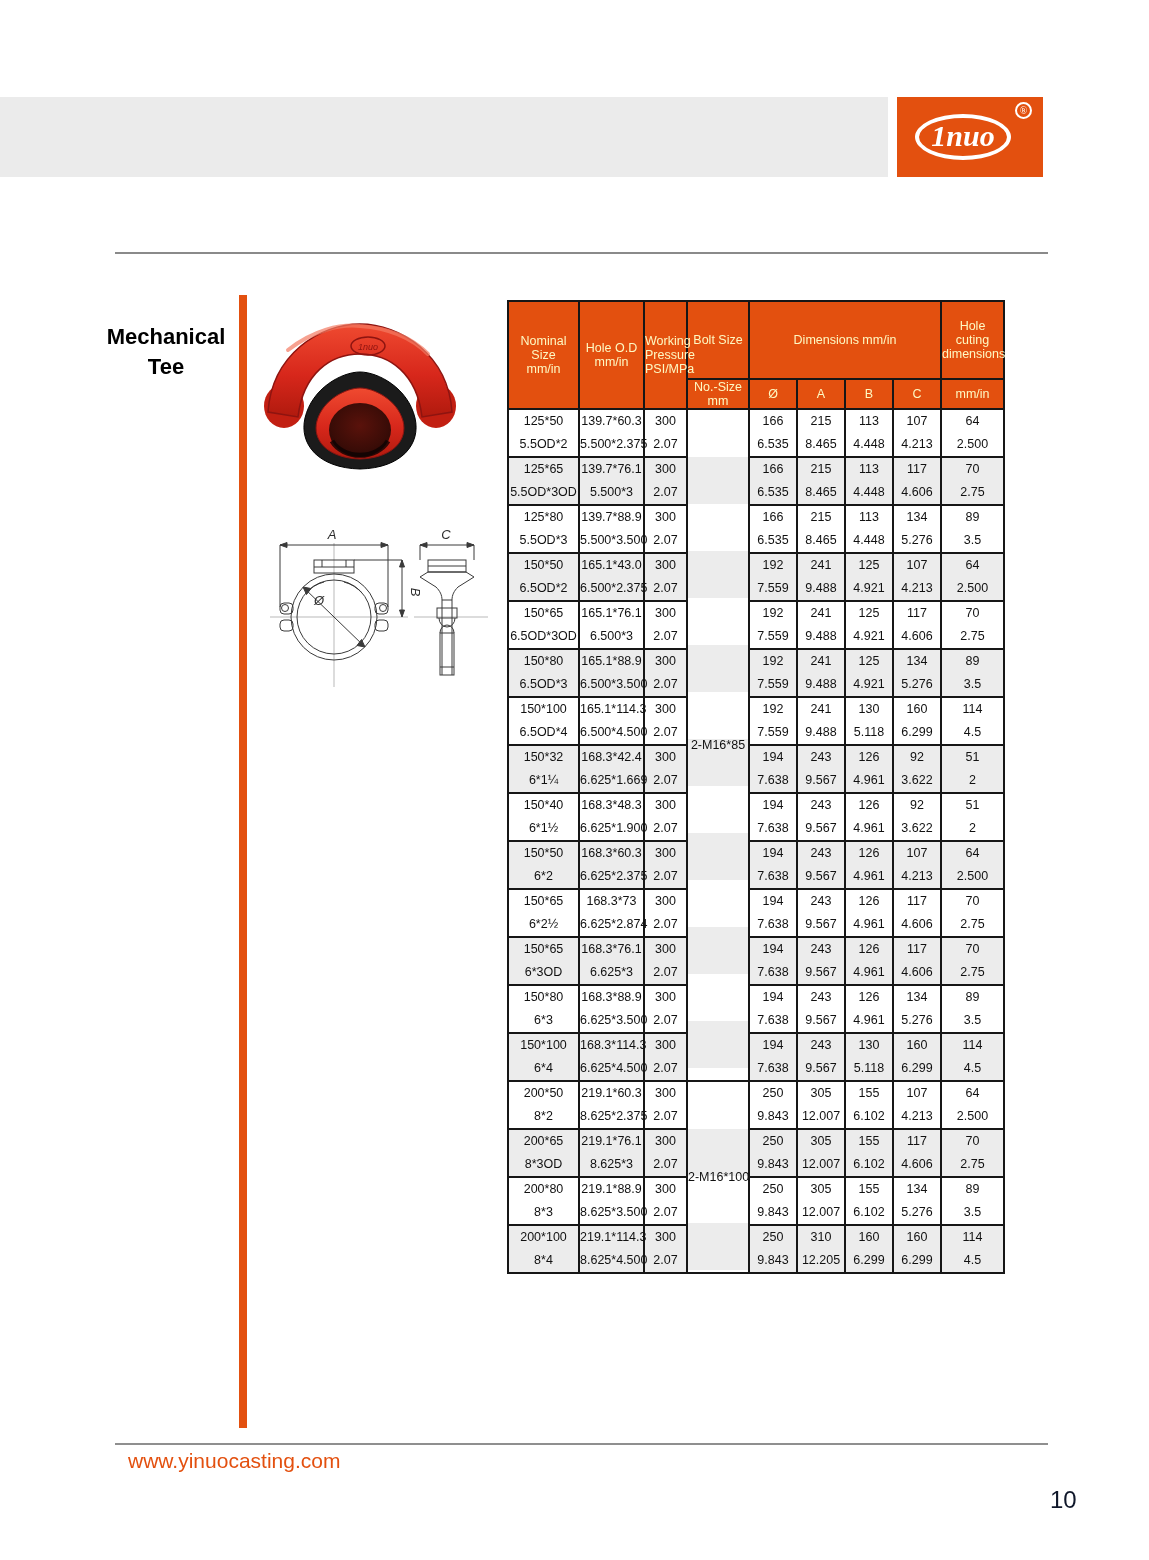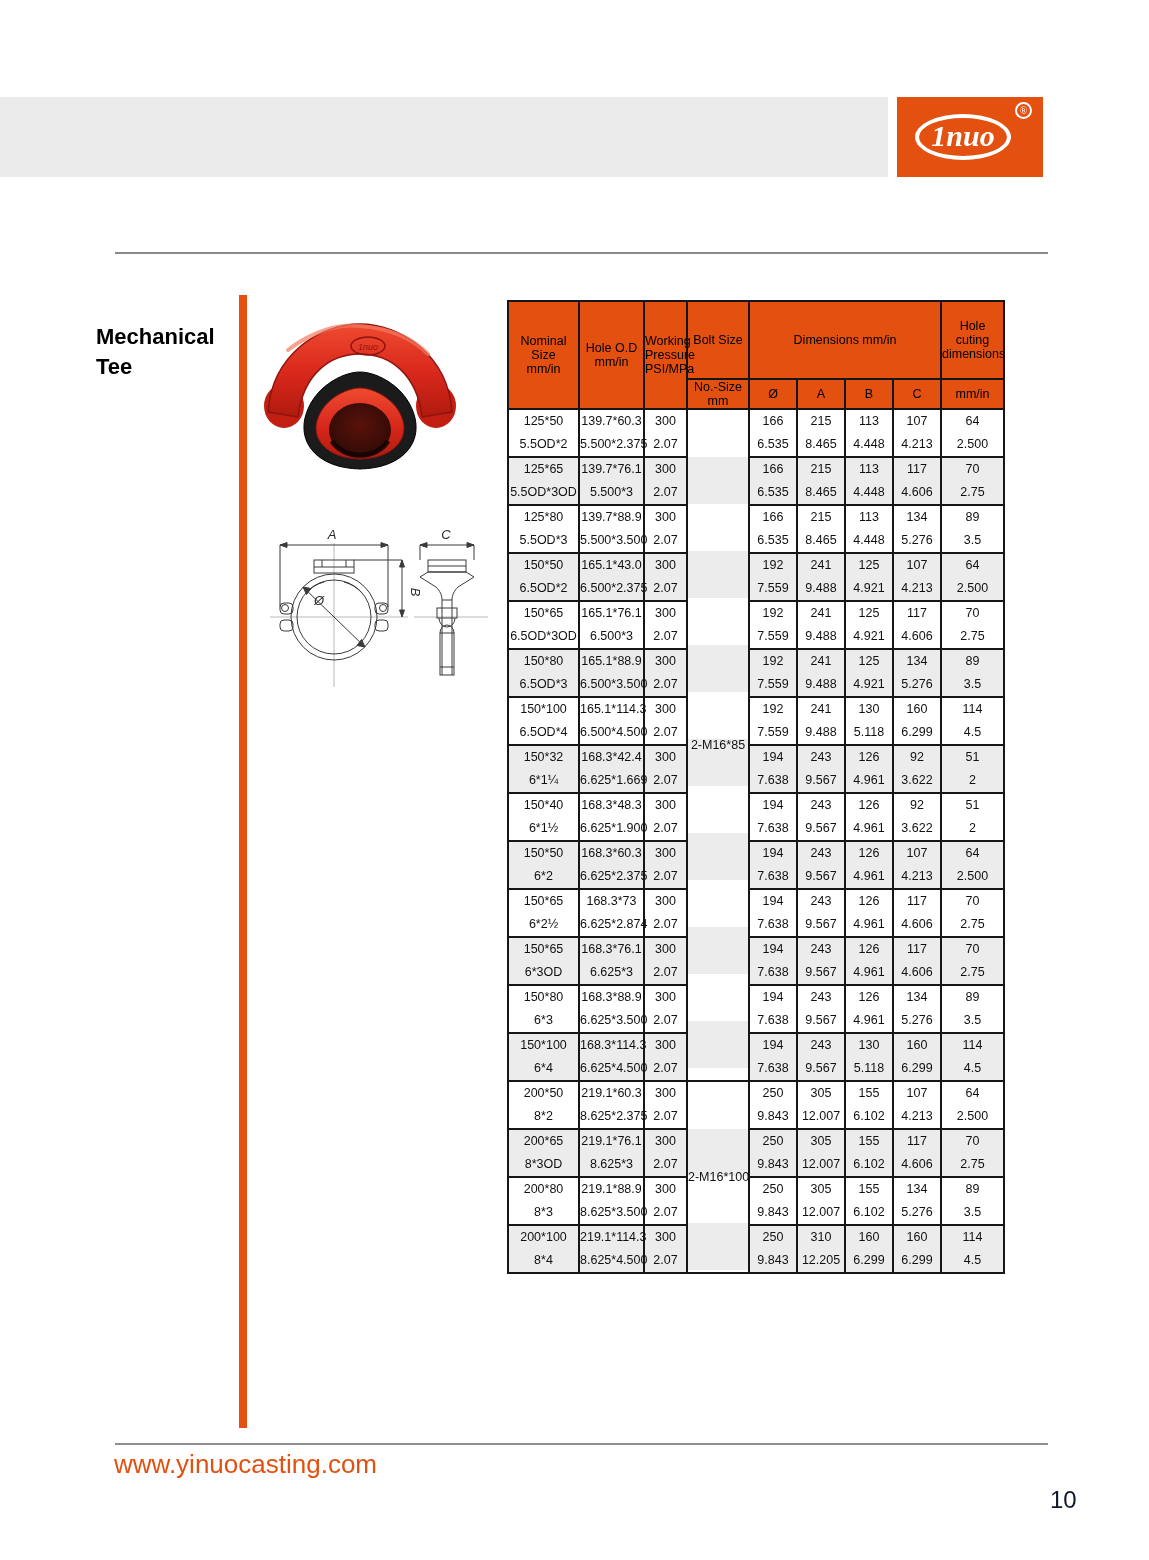--- a/index.html
+++ b/index.html
@@ -20,44 +20,44 @@
   .logo-box{position:absolute;left:897px;top:97px;width:146px;height:80px;background:var(--accent);}
   .logo-ellipse{position:absolute;left:18px;top:17px;width:96px;height:46px;border:4px solid #fff;border-radius:50%;
     display:flex;align-items:center;justify-content:center;}
   .logo-text{font-family:"Liberation Serif",serif;font-style:italic;font-weight:bold;color:#fff;font-size:30px;line-height:1;padding-bottom:3px;}
   .logo-reg{position:absolute;right:11px;top:5px;width:17px;height:17px;border:2px solid #fff;border-radius:50%;
     color:#fff;font-size:10px;line-height:14px;text-align:center;font-family:"Liberation Serif",serif;}
 
   .rule-top{position:absolute;left:115px;top:252px;width:933px;height:2px;background:#8a8a8a;}
 
   
-  .title{position:absolute;left:96px;top:322px;width:140px;text-align:left;font-weight:bold;font-size:22px;line-height:30px;color:#000;}
+  .title{position:absolute;left:96px;top:322px;width:140px;text-align:center;font-weight:bold;font-size:22px;line-height:30px;color:#000;}
   .vbar{position:absolute;left:239px;top:295px;width:8px;height:1133px;background:var(--accent);}
 
   
   .product{position:absolute;left:262px;top:310px;width:196px;height:166px;}
   .drawing{position:absolute;left:262px;top:515px;width:230px;height:180px;}
 
   
   .spec-wrap{position:absolute;left:507px;top:300px;width:496px;}
   table.spec{border-collapse:collapse;table-layout:fixed;width:496px;}
   table.spec th,table.spec td{border:2px solid var(--tborder);padding:0;text-align:center;overflow:visible;}
-  table.spec th{background:var(--accent);color:#000000;font-weight:normal;font-size:12.5px;line-height:14px;white-space:pre-line;text-align:center;}
+  table.spec th{background:var(--accent);color:#fef9c3;font-weight:normal;font-size:12.5px;line-height:14px;white-space:pre-line;text-align:center;}
   tr.h1{height:78px;}
   tr.h2{height:30px;}
   table.spec td{font-size:12.5px;background:#fff;}
   tbody tr{height:47px;border-radius:6px;}
   tbody tr.stripe td{background:var(--stripe);}
   .ln{height:23px;line-height:23px;white-space:nowrap;}
   td.bolt{background:repeating-linear-gradient(to bottom,#fff 0 47px,var(--stripe) 47px 94px) !important;
     vertical-align:middle;font-size:12.5px;white-space:nowrap;}
 
   
   .rule-bottom{position:absolute;left:115px;top:1443px;width:933px;height:2px;background:#8f8f8f;}
-  .website{position:absolute;left:114px;top:1449px;font-size:26px;color:var(--accent);}
+  .website{position:absolute;left:128px;top:1449px;font-size:21px;color:var(--accent);}
   .page-number{position:absolute;left:1050px;top:1486px;font-size:24px;color:#0f172a;}
 
   svg text{font-family:"Liberation Sans",sans-serif;}
 </style>
 </head>
 <body>
 
 <div class="page">
 
   <div class="banner"></div>

